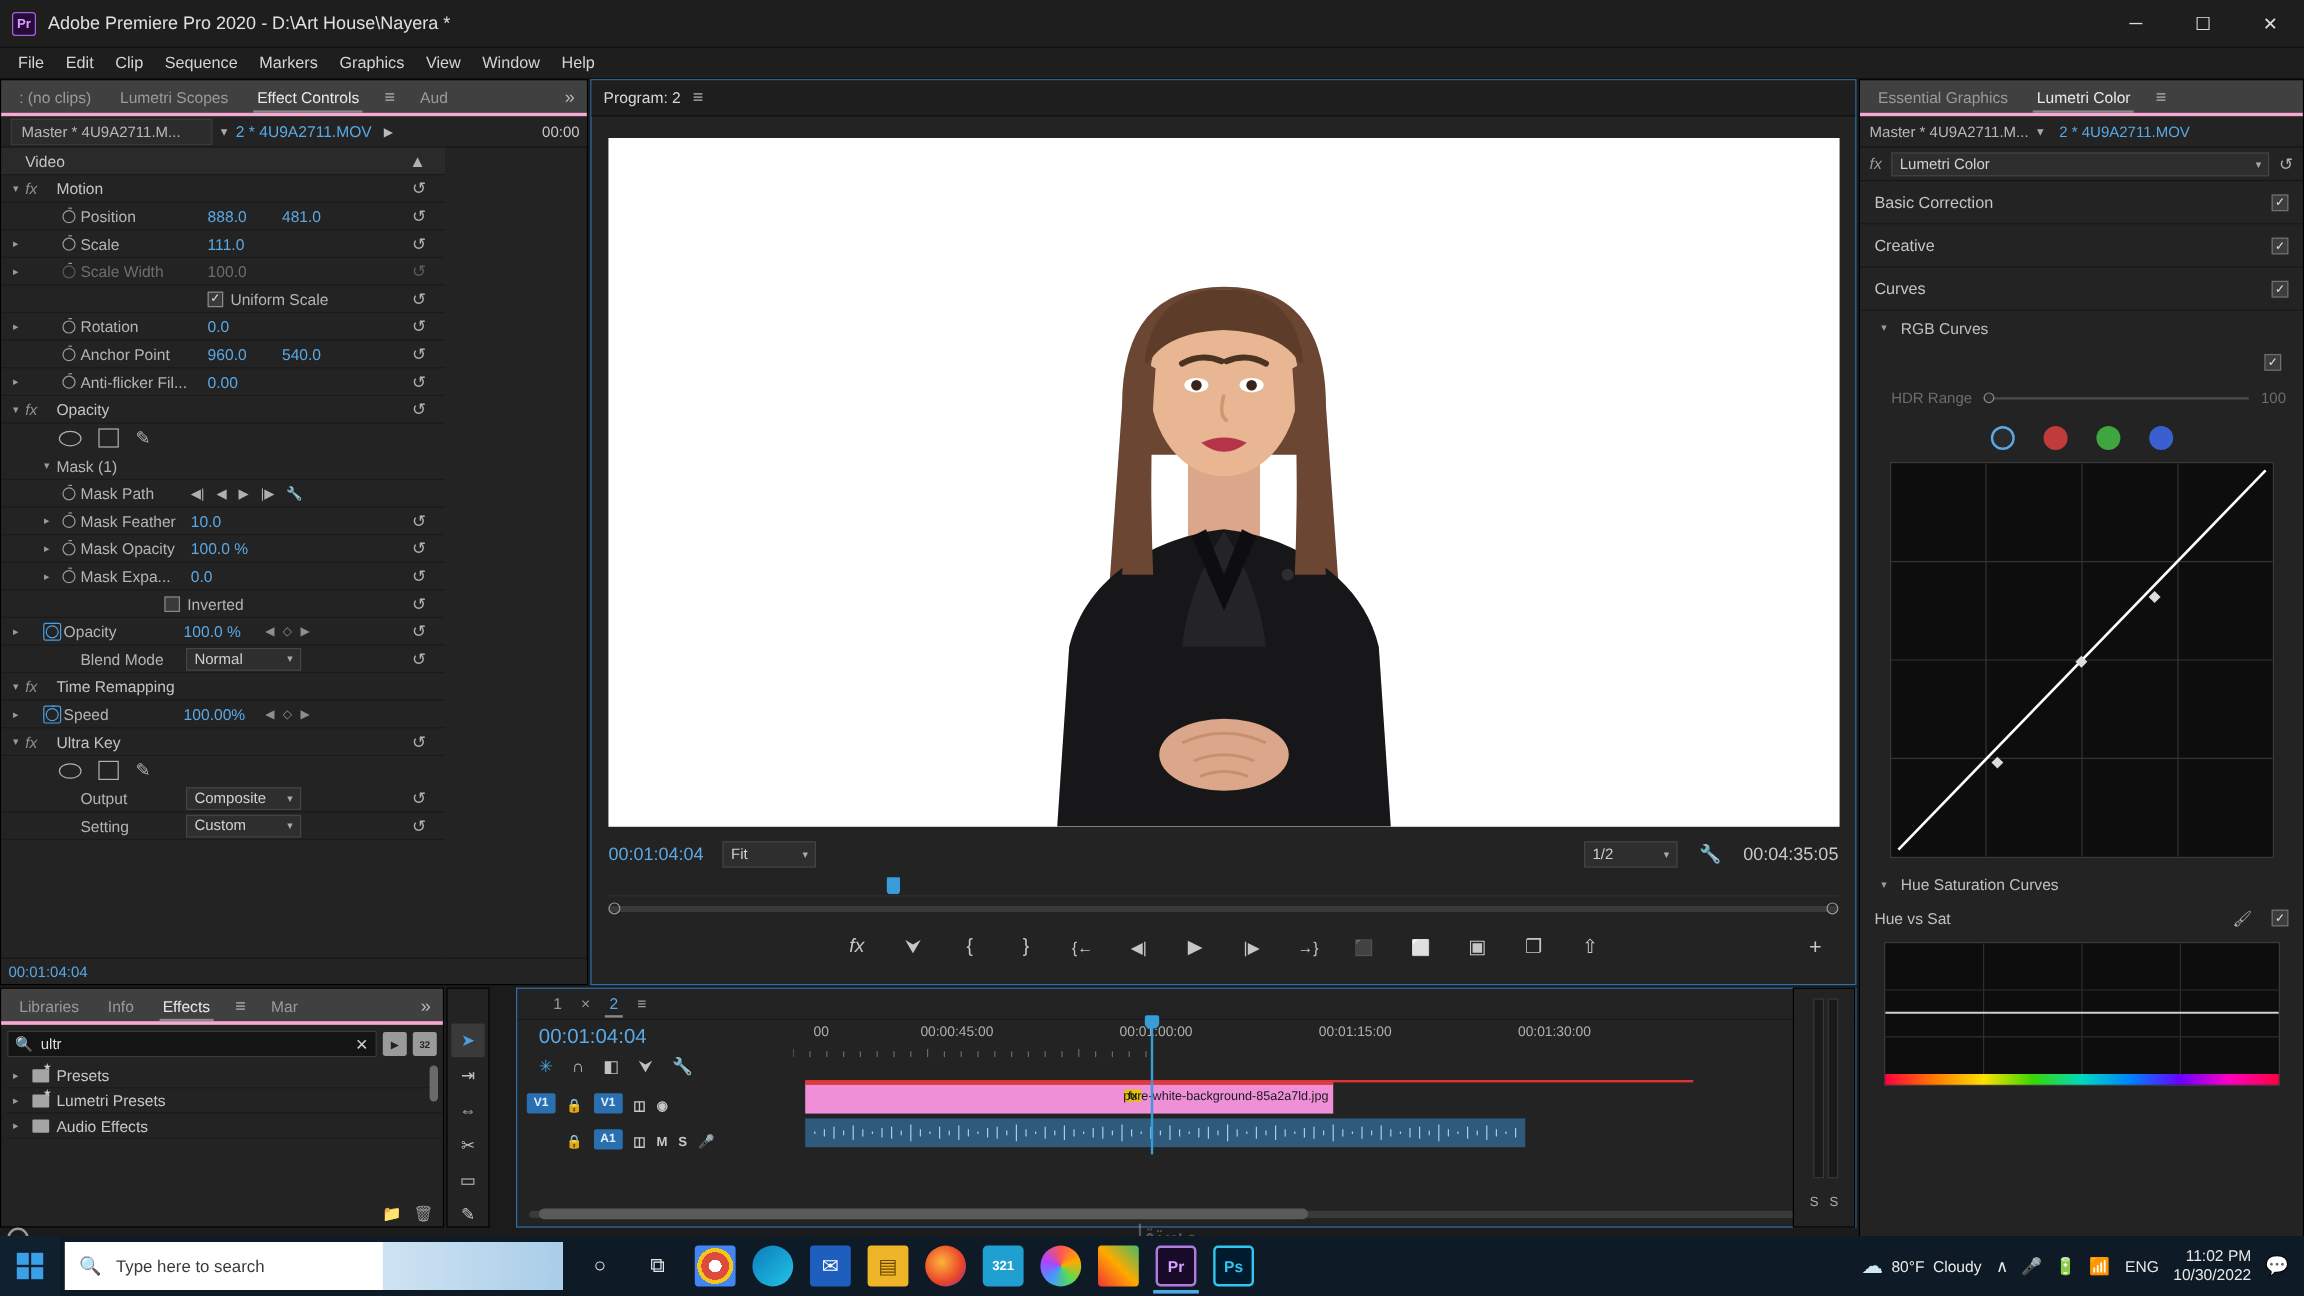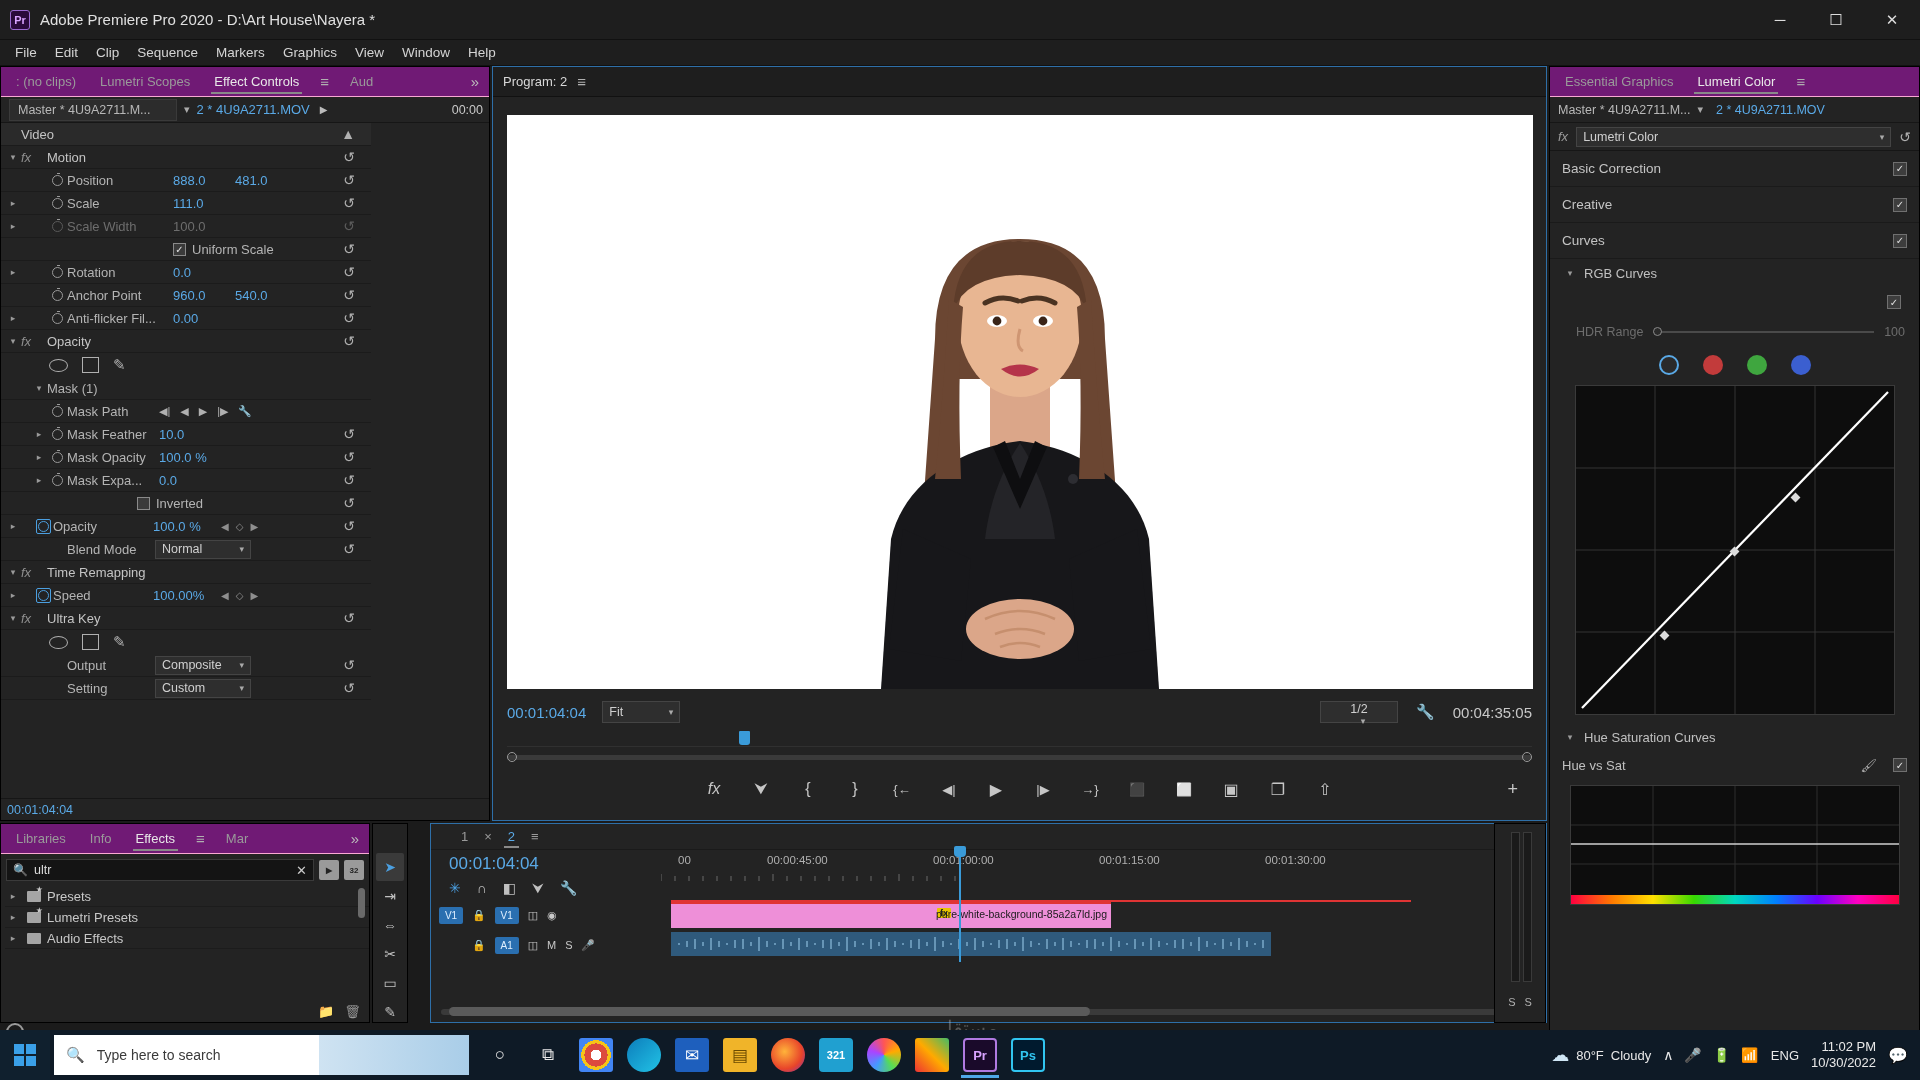--- a/index.html
+++ b/index.html
@@ -40,22 +40,22 @@
 
   
   .workspace { position: absolute; top: 66px; left: 0; width: 1920px; height: 964px; }
 
   
   .effect-controls {
     position: absolute; left: 0; top: 0; width: 490px; height: 755px;
     background: #232323; border: 1px solid #000;
   }
   .panel-tabs {
-    height: 30px; background: #701a75; display: flex; align-items: center;
-    gap: 2px; padding-left: 4px; border-bottom: 1px solid #f9a8d4;
+    height: 30px; background: #404040; display: flex; align-items: flex-end;
+    gap: 2px; padding-left: 4px; border-bottom: 3px solid #f9a8d4;
   }
   .ptab {
     padding: 5px 11px; font-size: 13px; color: #9a9a9a; position: relative;
     white-space: nowrap;
   }
   .ptab.active { color: #e8e8e8; }
   .ptab.active::after {
     content: ""; position: absolute; left: 8px; right: 8px; bottom: 0px;
     height: 2px; background: #8a8a8a;
   }
@@ -236,21 +236,21 @@
   }
   .prog-tc { color: #5aa9e6; font-size: 15px; }
   .fit-dd {
     margin-left: 16px; background: #2e2e2e; border: 1px solid #444; height: 22px;
     width: 78px; display: flex; align-items: center; justify-content: space-between;
     padding: 0 6px; font-size: 12.5px; color: #d0d0d0;
   }
   .half-dd {
     margin-left: auto; background: #2e2e2e; border: 1px solid #444; height: 22px;
     width: 78px; display: flex; align-items: center; justify-content: space-between;
-    padding: 0 6px; font-size: 12.5px; color: #d0d0d0; flex-direction: column;
+    padding: 0 6px; font-size: 12.5px; color: #d0d0d0;
   }
   .wrench { margin-left: 18px; color: #c0c0c0; font-size: 15px; }
   .dur-tc { margin-left: 18px; color: #c8c8c8; font-size: 15px; }
   .prog-ruler {
     position: absolute; left: 14px; top: 664px; right: 14px; height: 16px;
     background: #232323; border-bottom: 1px solid #303030;
   }
   .prog-ph {
     position: absolute; top: 0; left: 232px; width: 11px; height: 14px;
     background: #3a9bd9; border-radius: 1px 1px 3px 3px;
@@ -356,22 +356,22 @@
   .tl-tools .on { color: #4b9fe0; }
   .tl-ruler {
     position: absolute; left: 230px; right: 36px; top: 30px; height: 26px;
     color: #b0b0b0; font-size: 11.5px;
   }
   .tl-tick { position: absolute; top: 0; }
   .tl-ticks-row {
     position: absolute; left: 230px; right: 36px; top: 50px; height: 7px;
   }
   .track-row {
-    position: absolute; left: 8px; height: 26px; display: flex; align-items: center;
-    gap: 9px; font-size: 11px; color: #c8c8c8;
+    position: absolute; left: 8px; height: 26px; display: flex; align-items: flex-end;
+    gap: 9px; font-size: 11px; color: #c8c8c8; font-weight: bold;
   }
   .tbtn {
     width: 24px; height: 17px; background: #2a5f8f; color: #dfefff;
     display: flex; align-items: center; justify-content: center;
     font-size: 10px; border-radius: 2px;
   }
   .tbtn.blue { background: #2a6fb0; }
   .clip-v1 {
     position: absolute; left: 240px; top: 78px; width: 440px; height: 26px;
     background: #ee8fd8; border-top: 2px solid #e03434; overflow: hidden;

